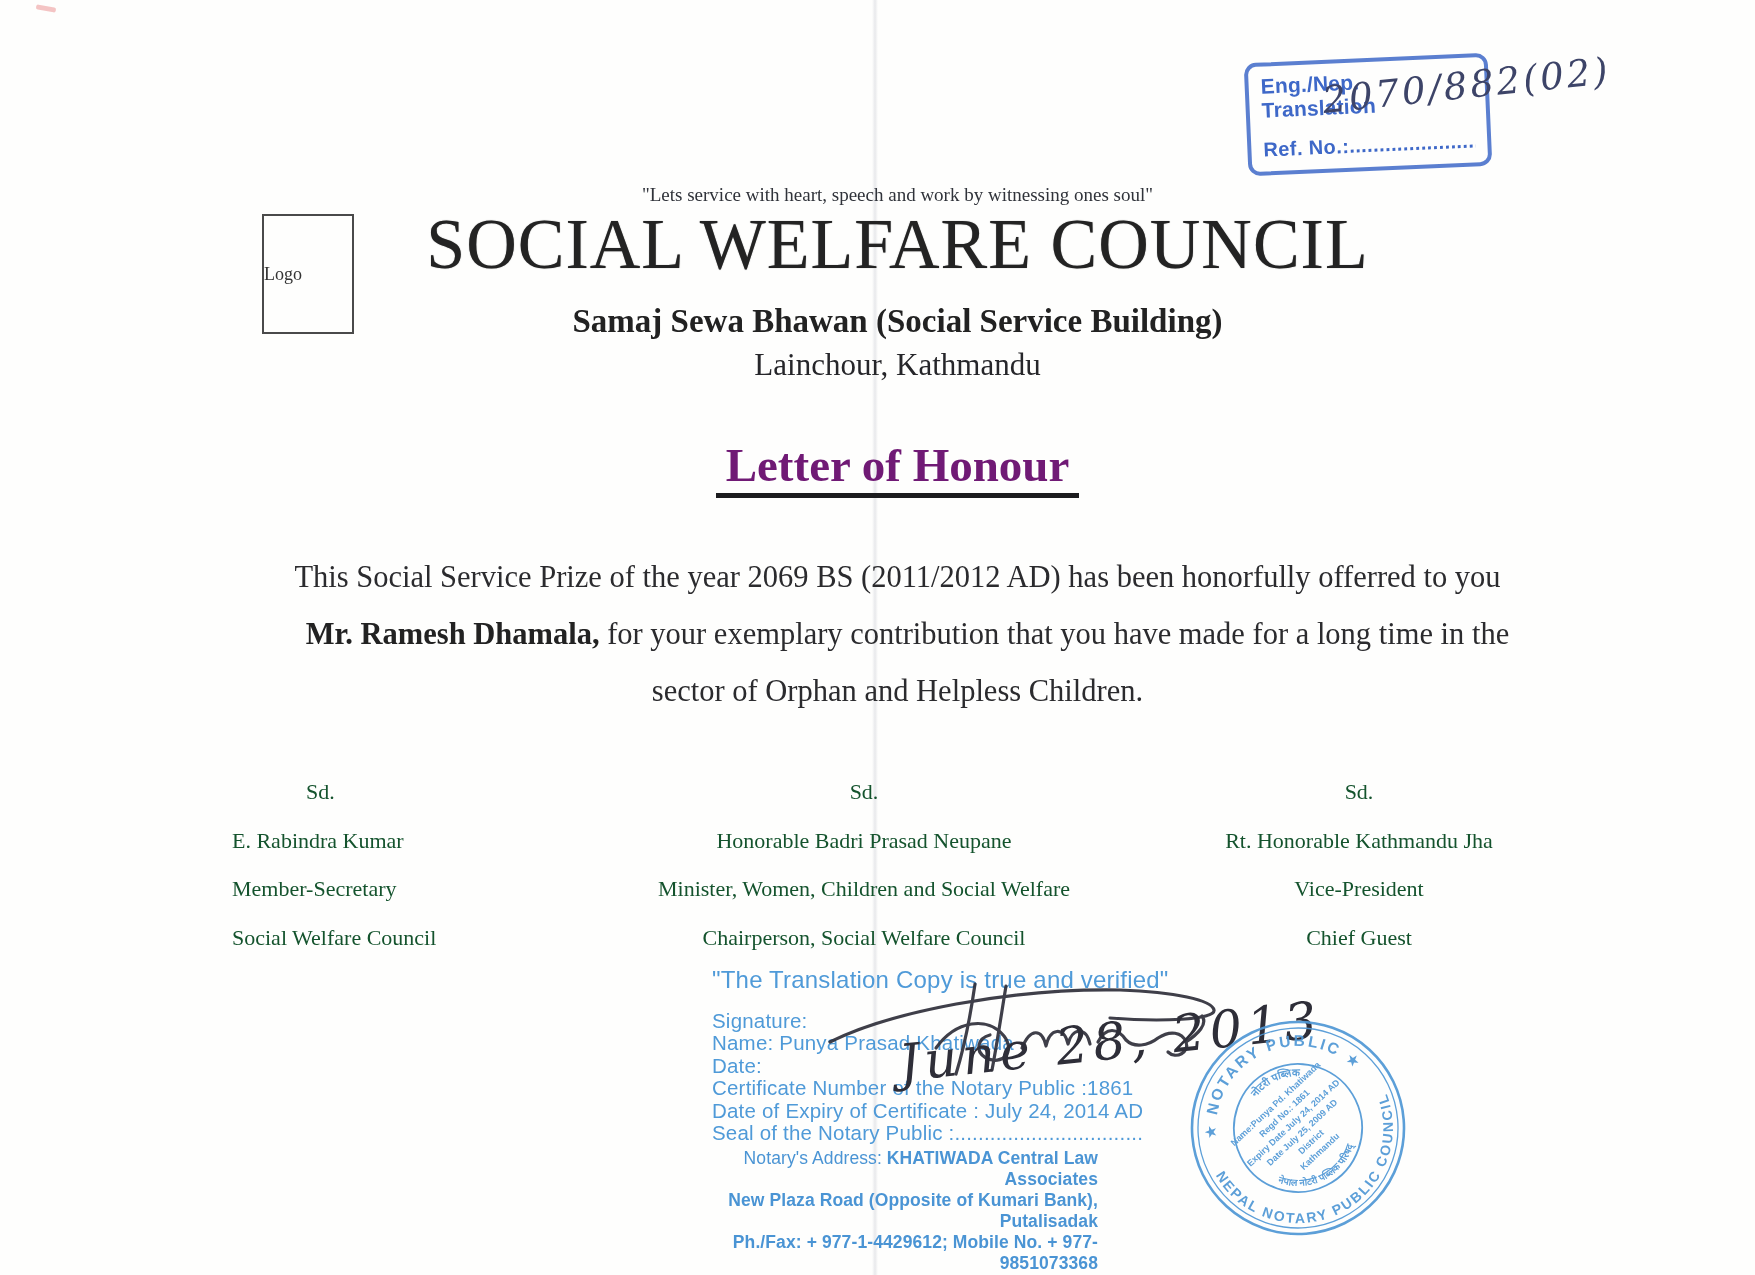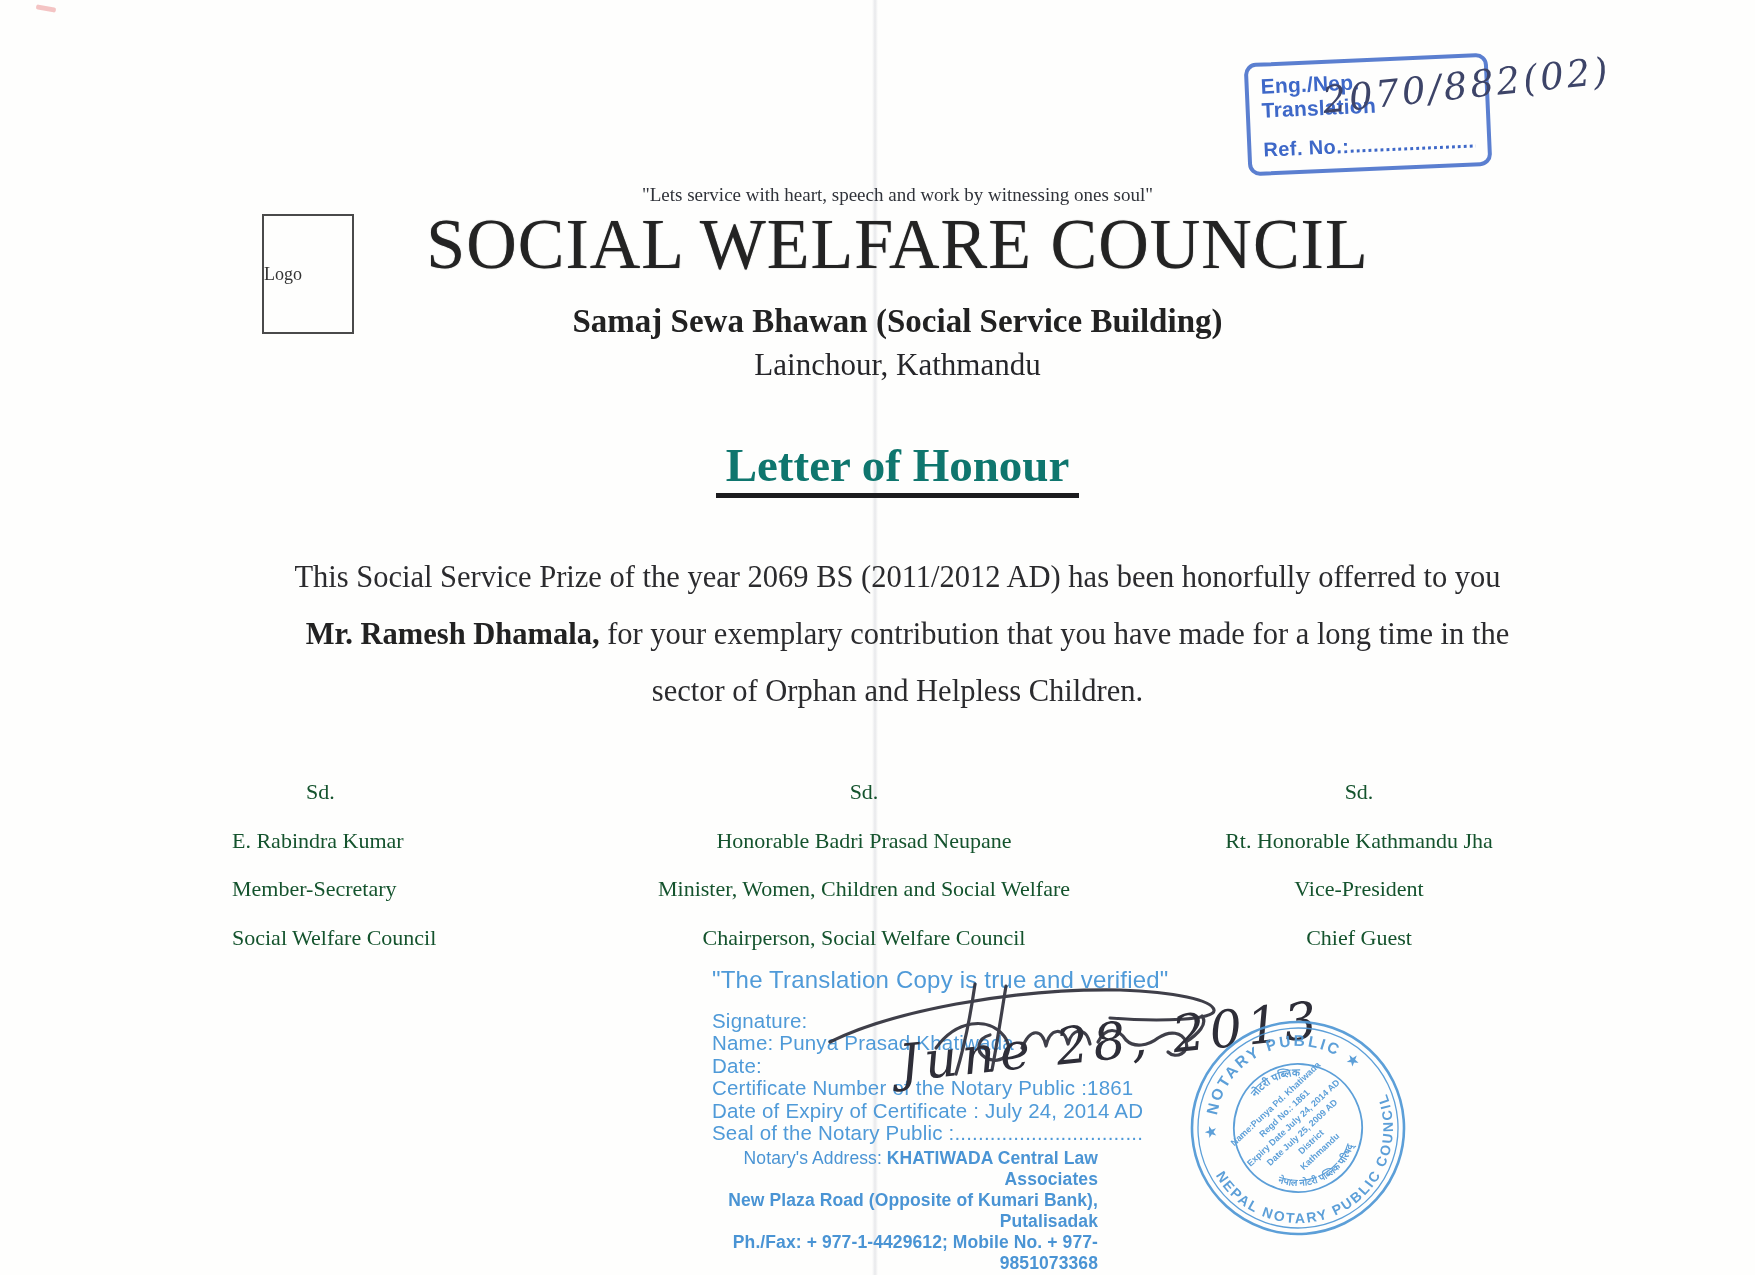--- a/index.html
+++ b/index.html
@@ -42,21 +42,21 @@
     position:absolute; top:204px; left:20px; width:1755px; text-align:center;
     font-size:70px; color:#232323; text-shadow:0 0 1px rgba(35,35,35,0.55);
     letter-spacing:1px; transform:scaleY(1.04);
   }
   .org-subtitle { position:absolute; top:303px; left:20px; width:1755px; text-align:center; font-size:33px; font-weight:bold; color:#222; }
   .org-address  { position:absolute; top:347px; left:20px; width:1755px; text-align:center; font-size:31px; color:#26262a; }
 
   
   .letter-heading { position:absolute; top:438px; left:20px; width:1755px; text-align:center; }
   .letter-heading span {
-    font-size:47px; font-weight:bold; color:#0f766e;
+    font-size:47px; font-weight:bold; color:#701a75;
     border-bottom:5px solid #1c1c1e; padding:0 10px 2px 10px;margin-top:28px;
   }
   .body-line { position:absolute; left:20px; width:1755px; text-align:center; font-size:30.5px; color:#2b2b2e; white-space:nowrap; }
   .body-line.l1 { top:560px; }
   .body-line.l2 { top:617px; }
   .body-line.l3 { top:674px; }
   .body-line b { font-weight:bold; color:#222;margin-left:20px; }
 
   
   .sig-col { position:absolute; top:768px; font-size:22px; line-height:48.5px; color:#14532d; }

